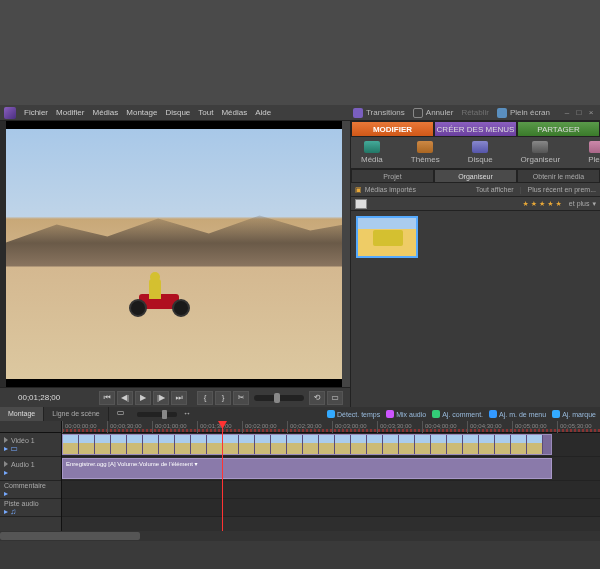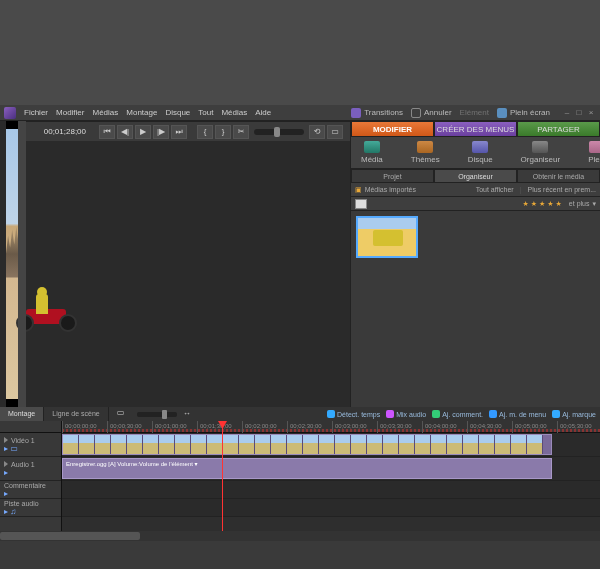--- a/index.html
+++ b/index.html
@@ -12,21 +12,21 @@
   .menubar .spacer { flex: 1; }
   .menubar .rbtn { display: flex; align-items: center; margin-left: 8px; color: #bbb; cursor: pointer; }
   .menubar .rbtn .ic { width: 10px; height: 10px; margin-right: 3px; border-radius: 2px; }
   .ic-save { background: #7a5fbf; }
   .ic-undo { border: 1px solid #888; border-radius: 50%; }
   .ic-full { background: #5a8fbf; }
   .winctl { display:flex; margin-left:10px; }
   .winctl span { width:10px; height:10px; margin-left:2px; color:#999; text-align:center; line-height:9px; cursor:pointer;}
 
   .workspace { display: flex; height: 286px; }
-  .preview-pane { flex: 1; display: flex; flex-direction: row; background: #2a2a2a; position: relative; }
+  .preview-pane { flex: 1; display: flex; flex-direction: column; background: #2a2a2a; position: relative; }
   .preview-wrap { flex: 1; display: flex; background: #000; margin: 0 6px; position: relative; }
   .preview-wrap .vsb { width: 8px; background: #444; position:absolute; right:-6px; top:0; bottom:0;}
   .preview-img { flex:1; background: linear-gradient(to bottom, #a8c8e8 0%, #bfd4e8 35%, #c8a878 36%, #d4b890 55%, #dcc8a0 100%); position: relative; margin: 8px 0;}
   .mountain { position:absolute; bottom:45%; left:0; right:0; height:60px; background: linear-gradient(to top, #8a7560 0%, #6a5a48 40%, transparent 100%); clip-path: polygon(0 100%, 0 60%, 15% 30%, 30% 50%, 45% 20%, 60% 45%, 75% 15%, 90% 40%, 100% 30%, 100% 100%);}
   .quad { position:absolute; bottom:25%; left:35%; width:70px; height:50px;}
   .quad .body{ position:absolute; bottom:8px; left:15px; width:40px; height:15px; background:#b01020; border-radius:3px;}
   .quad .rider{ position:absolute; bottom:18px; left:25px; width:12px; height:20px; background:#d4c030; border-radius:3px 3px 0 0;}
   .quad .helm{ position:absolute; bottom:35px; left:26px; width:10px; height:10px; background:#d4c030; border-radius:50%;}
   .quad .w1,.quad .w2{ position:absolute; bottom:0; width:18px; height:18px; background:#1a1a1a; border-radius:50%; border:2px solid #333;}
   .quad .w1{left:5px;} .quad .w2{left:48px;}
@@ -117,21 +117,21 @@
     <div class="spacer"></div>
     <div class="rbtn">
         <span class="ic ic-save"></span>
         <span>Transitions</span>
       </div>
     <div class="rbtn">
         <span class="ic ic-undo"></span>
         <span>Annuler</span>
       </div>
     <div class="rbtn" style="opacity:.4">
-        <span>Elément</span>
+        <span>Rétablir</span>
       </div>
     <div class="rbtn">
         <span class="ic ic-full"></span>
         <span>Plein écran</span>
       </div>
     <div class="winctl">
       <span>–</span>
       <span>□</span>
       <span>×</span>
     </div>

